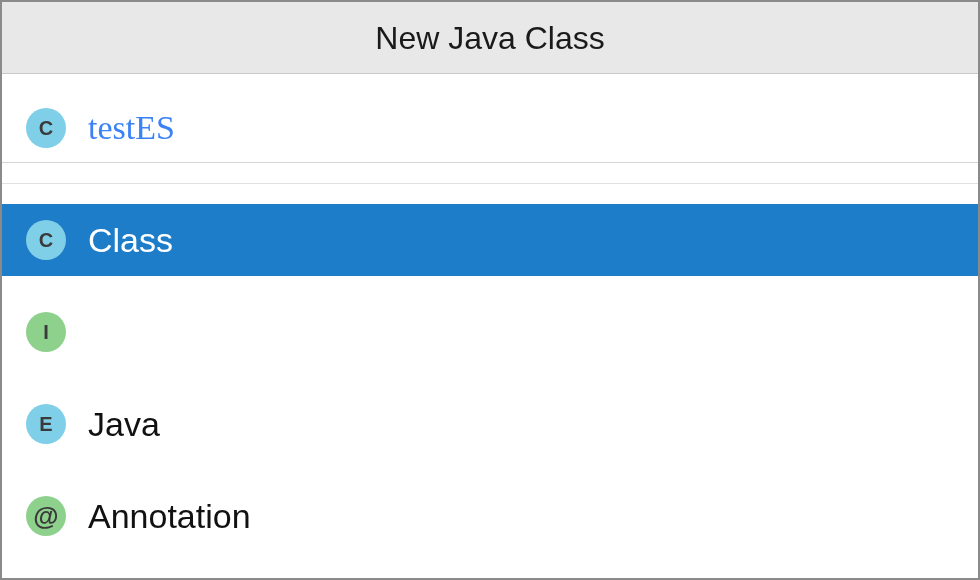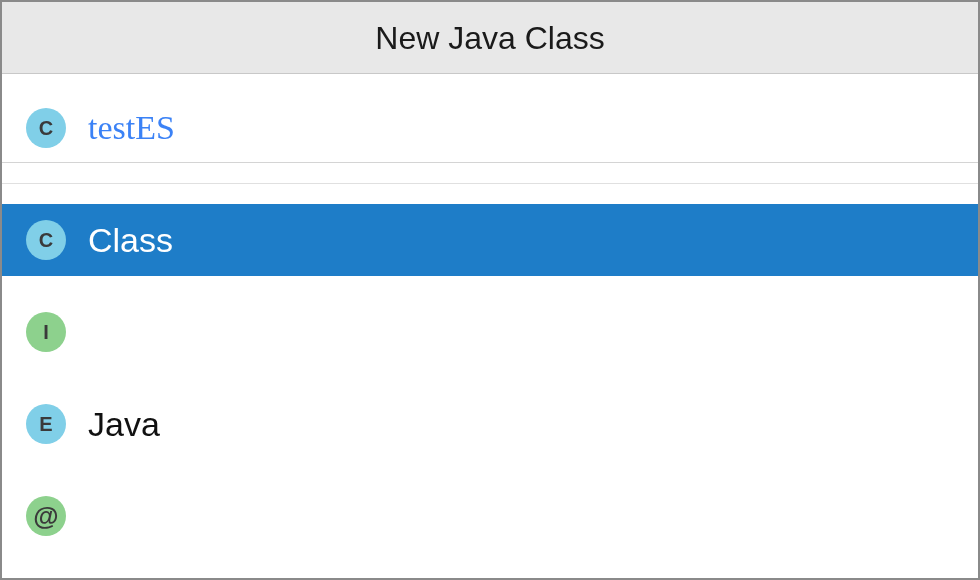--- a/index.html
+++ b/index.html
@@ -122,20 +122,21 @@
       <div class="icon-badge icon-green">I</div>
     </div>
 
     <div class="list-item">
       <div class="icon-badge icon-blue">E</div>
       <span>Java</span>
     </div>
 
     <div class="list-item">
       <div class="icon-badge icon-green at-glyph">@</div>
+      <span>Annotation</span>
     </div>
 
     <div class="list-item">
       <div class="icon-file">
         <div class="page"></div>
         <div class="fold"></div>
         <div class="j-badge">J</div>
       </div>
     </div>
 

